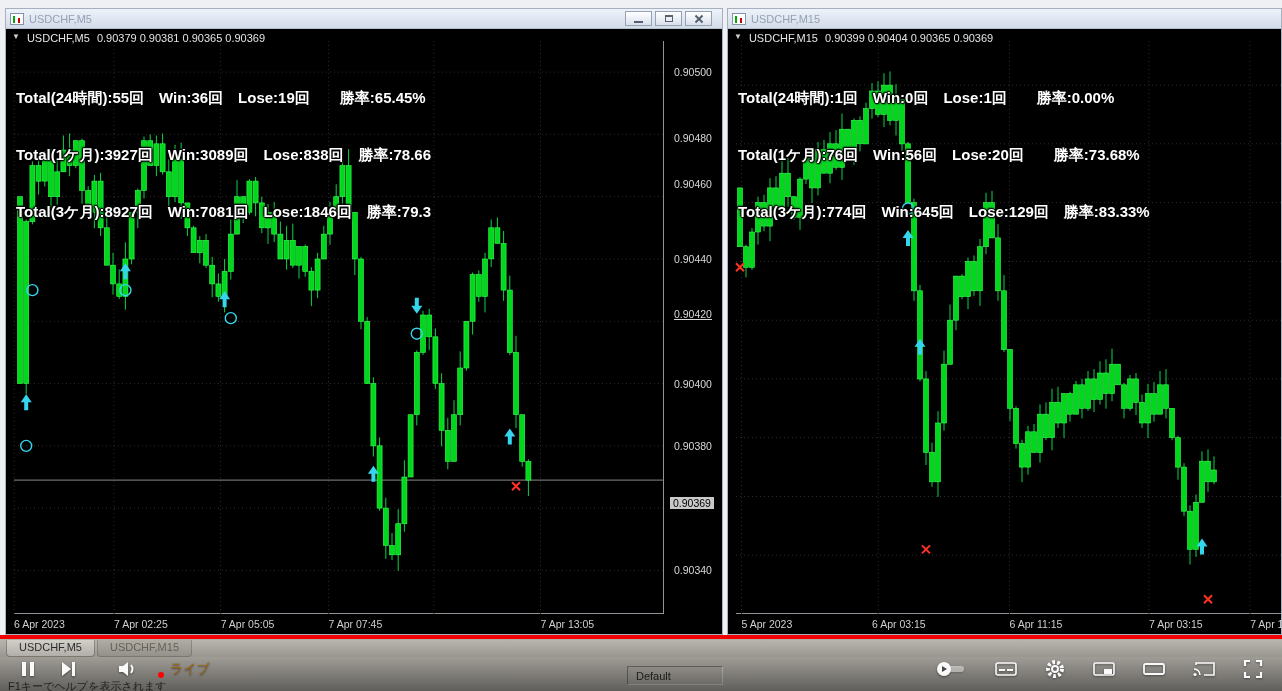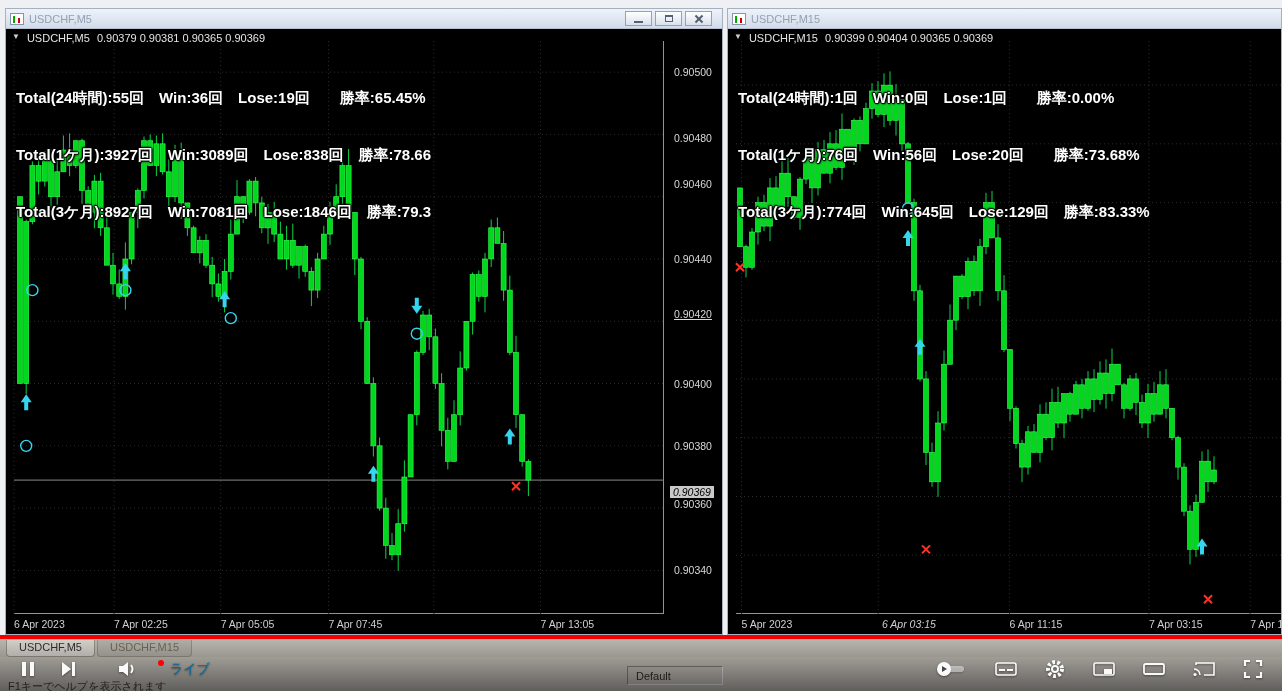--- a/index.html
+++ b/index.html
@@ -56,21 +56,21 @@
 .help-text{position:absolute;left:8px;top:22px;font-size:11px;color:#46423a;white-space:nowrap}
 .profile-box{position:absolute;left:627px;top:9px;width:96px;height:19px;border:1px solid;border-color:#8f8b82 #ffffff #ffffff #8f8b82;font-size:11px;color:#363329;display:flex;align-items:center;padding-left:8px;background:#d5d1c9}
 
 
 .player-shade{position:absolute;left:0;top:640px;width:100%;height:51px;background:linear-gradient(rgba(0,0,0,.10),rgba(0,0,0,.55));pointer-events:none;z-index:4}
 .player{position:absolute;left:0;top:649px;width:100%;height:40px;display:flex;align-items:center;justify-content:space-between;padding:0 18px;z-index:6}
 .pgroup{display:flex;align-items:center}
 .pgroup.left>*{margin-right:20px}
 .pgroup.right>*{margin-left:26px}
 .picon{display:flex;align-items:center;justify-content:center;opacity:.96;cursor:pointer;filter:drop-shadow(0 1px 1px rgba(0,0,0,.45))}
-.live-label{font-size:13px;color:#0369a1;text-shadow:0 1px 2px rgba(0,0,0,.6);display:flex;align-items:flex-start;gap:6px}
+.live-label{font-size:13px;color:#a16207;text-shadow:0 1px 2px rgba(0,0,0,.6);display:flex;align-items:flex-end;gap:6px}
 .live-dot{width:6px;height:6px;border-radius:50%;background:#f00;display:inline-block}
 </style>
 </head>
 <body>
 
 <div class="screen">
 
   <section class="win win-left">
     <header class="titlebar">
       <span class="win-icon"></span>
@@ -297,21 +297,21 @@
       <div class="y-axis">
           <div class="ylab" style="top: 25.1413px;">0.90500</div>
           <div class="ylab" style="top: 91px;">0.90480</div>
           <div class="ylab" style="top: 137px;">0.90460</div>
           <div class="ylab" style="top: 211.989px;">0.90440</div>
           <div class="ylab" style="top: 267px; text-decoration: underline;">0.90420</div>
           <div class="ylab" style="top: 336.554px;">0.90400</div>
           <div class="ylab" style="top: 398.837px;">0.90380</div>
           <div class="ylab" style="top: 457px;">0.90360</div>
           <div class="ylab" style="top: 523.402px;">0.90340</div>
-          <div class="ycur" style="top: 445px; font-style: italic;">0.90369</div>
+          <div class="ycur" style="top: 456px;">0.90369</div>
         </div>
       <div class="x-axis" style="width:650px">
           <div class="xlab" style="left: 0px;">6 Apr 2023</div>
           <div class="xlab" style="left: 100.1px;">7 Apr 02:25</div>
           <div class="xlab" style="left: 206.7px;">7 Apr 05:05</div>
           <div class="xlab" style="left: 314.6px;">7 Apr 07:45</div>
           <div class="xlab" style="left: 419.9px; margin-top: 35px;">7 Apr 10:25</div>
           <div class="xlab" style="left: 526.5px;">7 Apr 13:05</div>
         </div>
     </div>
@@ -511,21 +511,21 @@
           <path class="sigx" d="M0 222.26153846155185 L8 230.26153846155185 M8 222.26153846155185 L0 230.26153846155185"></path>
           <circle class="sigcircle" cx="172" cy="167.49230769229513" r="5.5"></circle>
           <path class="sigup" d="M172 188.93846153845902 L166.5 196.93846153845902 L170 196.93846153845902 L170 204.93846153845902 L174 204.93846153845902 L174 196.93846153845902 L177.5 196.93846153845902 Z"></path>
           <path class="sigup" d="M184 297.6615384615301 L178.5 305.6615384615301 L182 305.6615384615301 L182 313.6615384615301 L186 313.6615384615301 L186 305.6615384615301 L189.5 305.6615384615301 Z"></path>
           <path class="sigx" d="M186 504.35384615384703 L194 512.353846153847 M194 504.35384615384703 L186 512.353846153847"></path>
           <path class="sigup" d="M466 497.47692307691807 L460.5 505.47692307691807 L464 505.47692307691807 L464 513.4769230769181 L468 513.4769230769181 L468 505.47692307691807 L471.5 505.47692307691807 Z"></path>
           <path class="sigx" d="M468 554.307692307694 L476 562.307692307694 M476 554.307692307694 L468 562.307692307694"></path>
         </svg>
       <div class="x-axis" style="width:547px">
           <div class="xlab" style="left: 5.47px;">5 Apr 2023</div>
-          <div class="xlab" style="left: 146px; font-style: italic;">6 Apr 03:15</div>
+          <div class="xlab" style="left: 136px;">6 Apr 03:15</div>
           <div class="xlab" style="left: 273.5px;">6 Apr 11:15</div>
           <div class="xlab" style="left: 412.985px;">7 Apr 03:15</div>
           <div class="xlab" style="left: 514.18px;">7 Apr 11:15</div>
         </div>
     </div>
   </section>
 
   <div class="red-progress"></div>
 
   <div class="tabbar">

